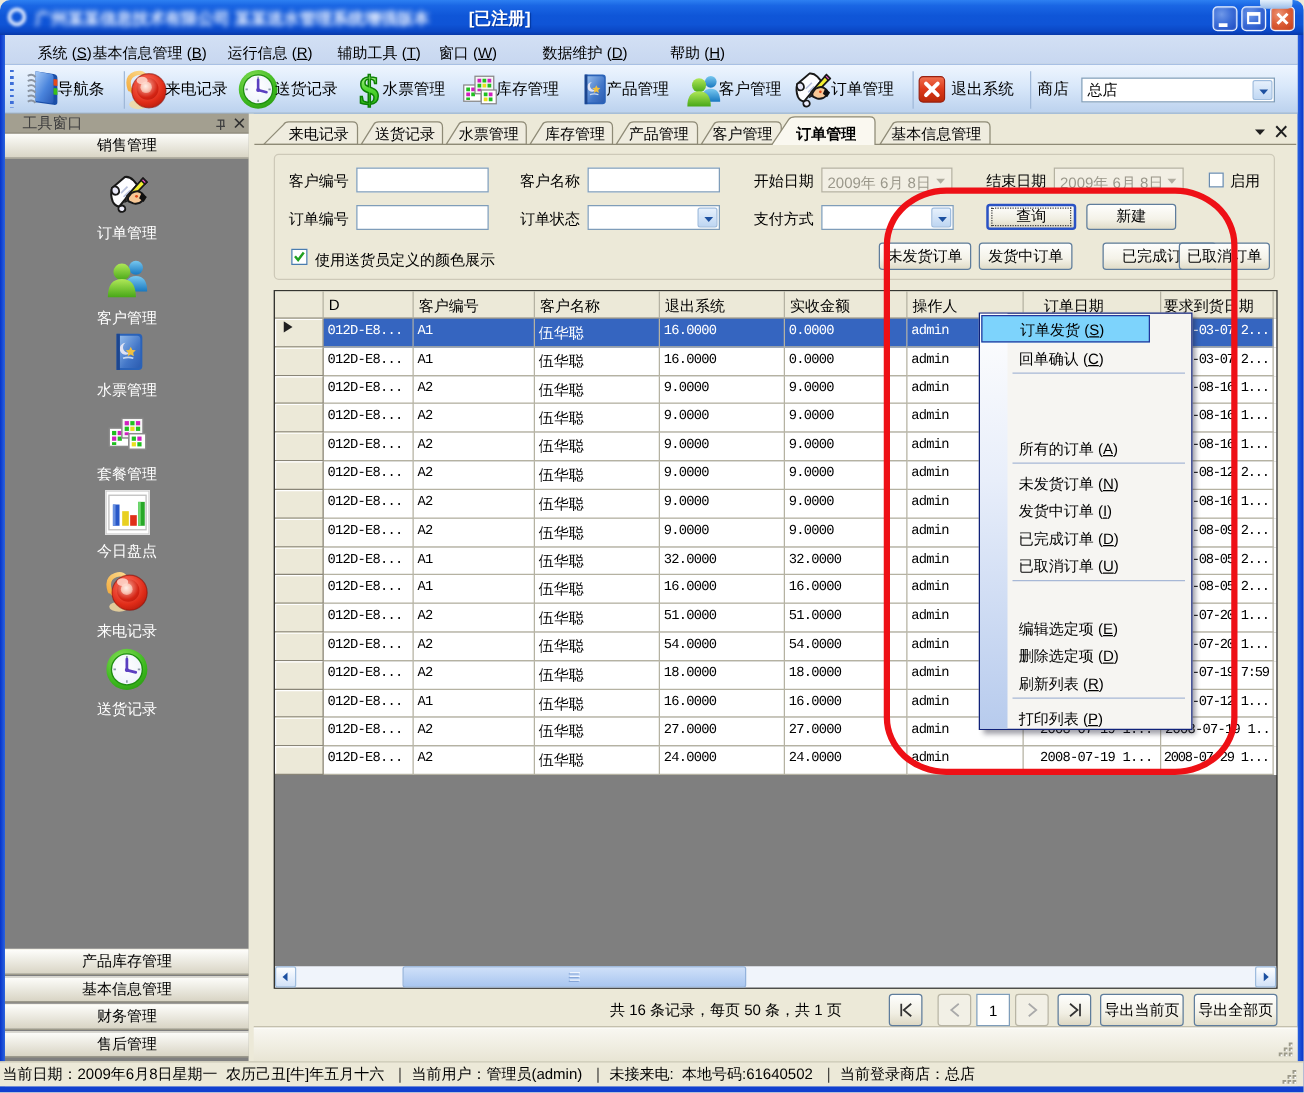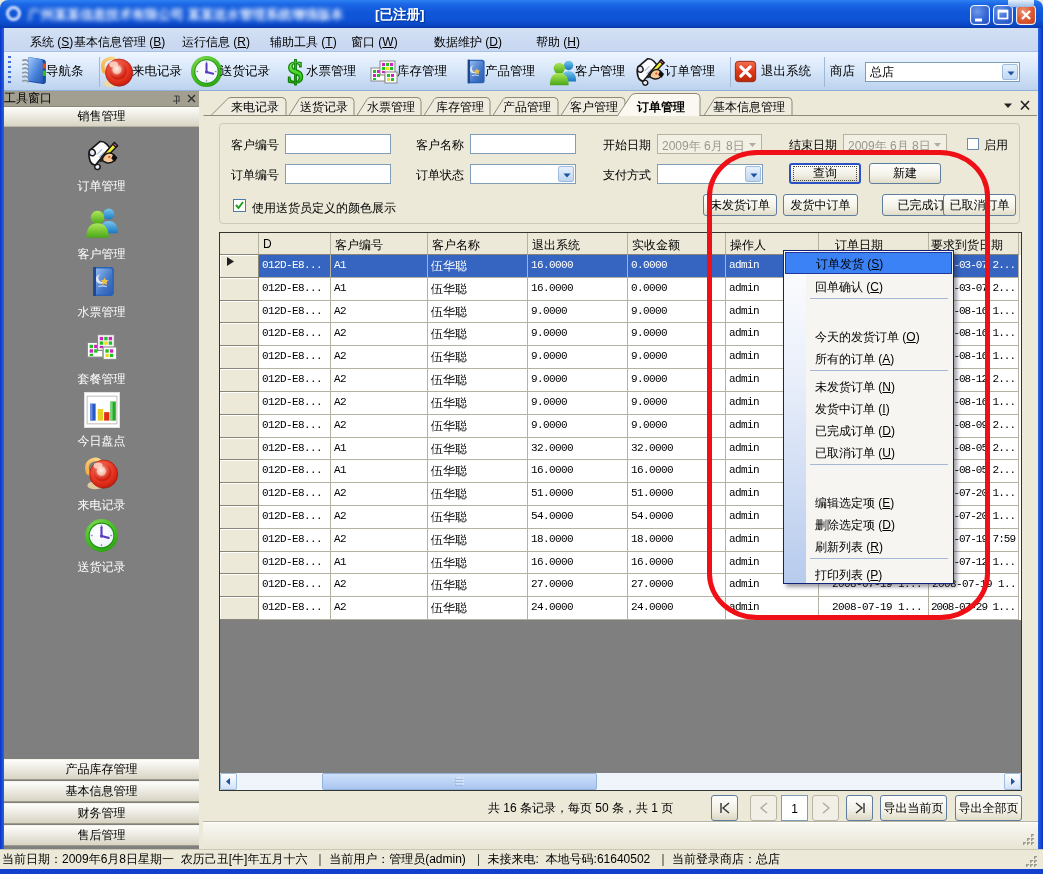--- a/index.html
+++ b/index.html
@@ -20,21 +20,21 @@
 #menubar{left:4px;top:28px;width:1034px;height:24px;background:linear-gradient(180deg,#d3e0f4,#c7d7f0);display:flex;align-items:center;border-bottom:1px solid #a8c0e4}
 #menubar span{position:absolute;top:6px;font-size:12px}
 
 #toolbar{left:4px;top:52px;width:1034px;height:39px;background:linear-gradient(180deg,#eef5fe 0%,#d9e8fa 45%,#bcd2ee 100%);display:flex;align-items:center;border-bottom:1px solid #8fb0d8}
 .titem{display:flex;align-items:center;font-size:12.5px;white-space:nowrap;top:0;height:39px}
 .titem span{margin-left:-3px}
 .tsep{width:1px;height:30px;background:#9fb8d8;margin:0 4px}
 #grip{width:8px;height:30px;margin-left:2px;background:repeating-linear-gradient(180deg,#3e6fd8 0,#3e6fd8 2px,transparent 2px,transparent 5px);background-size:3px 100%;background-repeat:no-repeat;background-position:2px 0}
 
 #lpanel{left:4px;top:91px;width:195px;height:758px;background:#7f7f7f}
-#lhead{left:4px;top:91px;width:195px;height:16px;background:#a39f90;color:#000000;display:flex;align-items:center;padding-left:0;border-bottom:1px solid #8b8778}
+#lhead{left:4px;top:91px;width:195px;height:16px;background:#a39f90;color:#404040;display:flex;align-items:center;padding-left:14px;border-bottom:1px solid #8b8778}
 #lsale{left:4px;top:107px;width:195px;height:20px;background:linear-gradient(180deg,#fdfdfa,#d9d5c5);display:flex;align-items:center;justify-content:center;border-bottom:1px solid #b7b3a2}
 .litem{left:4px;width:195px;text-align:center;color:#fff}
 .litem .lbl{margin-top:3px}
 .lnav{left:4px;width:195px;height:21px;background:linear-gradient(180deg,#fdfdfa,#d8d4c4);border-top:1px solid #f5f3ea;border-bottom:1px solid #9d9a8a;display:flex;align-items:center;justify-content:center}
 
 #split{left:199px;top:91px;width:4px;height:758px;background:#ece9d8}
 
 #fgroup{left:219px;top:123px;width:801px;height:101px;border:1px solid #cdc9b8;border-radius:4px}
 .flabel{font-size:12px;white-space:nowrap}
 .tbox{background:#fff;border:1px solid #7f9db9;height:20px}
@@ -54,21 +54,21 @@
 
 #pager{left:203px;top:791px;width:835px;height:31px;border-bottom:1px solid #b7b39f}
 #innerbar{left:203px;top:822px;width:835px;height:27px;background:linear-gradient(180deg,#f8f7f1,#e8e5d4);border-top:1px solid #fff}
 
 #statusbar{left:0;top:849px;width:1043px;height:20px;background:#ece9d8;border-top:1px solid #cac7b5;display:flex;align-items:center;padding-left:2px}
 .pgbtn{top:795px;width:27px;height:26px;background:linear-gradient(180deg,#fefefd,#f1efe4 60%,#ddd8c4);border:1px solid #5f7d9c;border-radius:3px;display:flex;align-items:center;justify-content:center}
 .pgbtn.dis{border-color:#b8b5a5;background:#f2f0e6}
 
 #ctxmenu{left:783px;top:250px;width:171px;height:334px;background:#f6f5f2;border:1px solid #10227a;box-shadow:3px 3px 4px rgba(40,40,60,.45)}
 .mgutter{position:absolute;left:0;top:0;width:22px;height:332px;background:linear-gradient(180deg,#fefefe 0%,#e8eefa 40%,#b7cbed 100%)}
-.mhl{position:absolute;left:1px;top:1px;width:167px;height:22px;background:#3b82f6;border:1px solid #22369c;padding:3px 0 0 30px;font-size:12px}
+.mhl{position:absolute;left:1px;top:1px;width:135px;height:22px;background:#7dd3fc;border:1px solid #22369c;padding:3px 0 0 30px;font-size:12px}
 .mi{position:absolute;left:0;width:169px;height:22px;padding:4px 0 0 31px;font-size:12px;white-space:nowrap}
 .msep{position:absolute;left:26px;width:138px;height:1px;background:#a7b8d6}
 #redbox{left:707px;top:150px;width:283px;height:470px;border:5px solid #ee1016;border-radius:50px/46px;z-index:50}
 </style></head>
 <body>
 <div class="abs" id="titlebar"></div>
 <div class="abs" id="borL"></div>
 <div class="abs" id="borR"></div>
 <div class="abs" id="borB"></div>
 <div class="abs" style="left:6px;top:6px;width:15px;height:15px;border-radius:50%;border:3px solid rgba(235,242,255,.9);filter:blur(1.3px)"></div>
@@ -678,21 +678,20 @@
         <rect x="6.5" y="10.5" width="1.5" height="1.5"></rect>
         <rect x="10.5" y="10.5" width="1.5" height="1.5"></rect>
       </g>
     </svg>
   </div>
 <div class="abs" id="ctxmenu">
  <div class="mgutter"></div>
  <div class="mhl">订单发货 (<u>S</u>)</div>
  <div class="mi" style="top:24px">回单确认 (<u>C</u>)</div>
  <div class="msep" style="top:47px"></div>
- <div class="mi" style="top:74px">今天的发货订单 (<u>O</u>)</div>
  <div class="mi" style="top:96px">所有的订单 (<u>A</u>)</div>
  <div class="msep" style="top:119px"></div>
  <div class="mi" style="top:124px">未发货订单 (<u>N</u>)</div>
  <div class="mi" style="top:146px">发货中订单 (<u>I</u>)</div>
  <div class="mi" style="top:168px">已完成订单 (<u>D</u>)</div>
  <div class="mi" style="top:190px">已取消订单 (<u>U</u>)</div>
  <div class="msep" style="top:213px"></div>
  <div class="mi" style="top:240px">编辑选定项 (<u>E</u>)</div>
  <div class="mi" style="top:284px">刷新列表 (<u>R</u>)</div>
  <div class="mi" style="top:262px">删除选定项 (<u>D</u>)</div>

